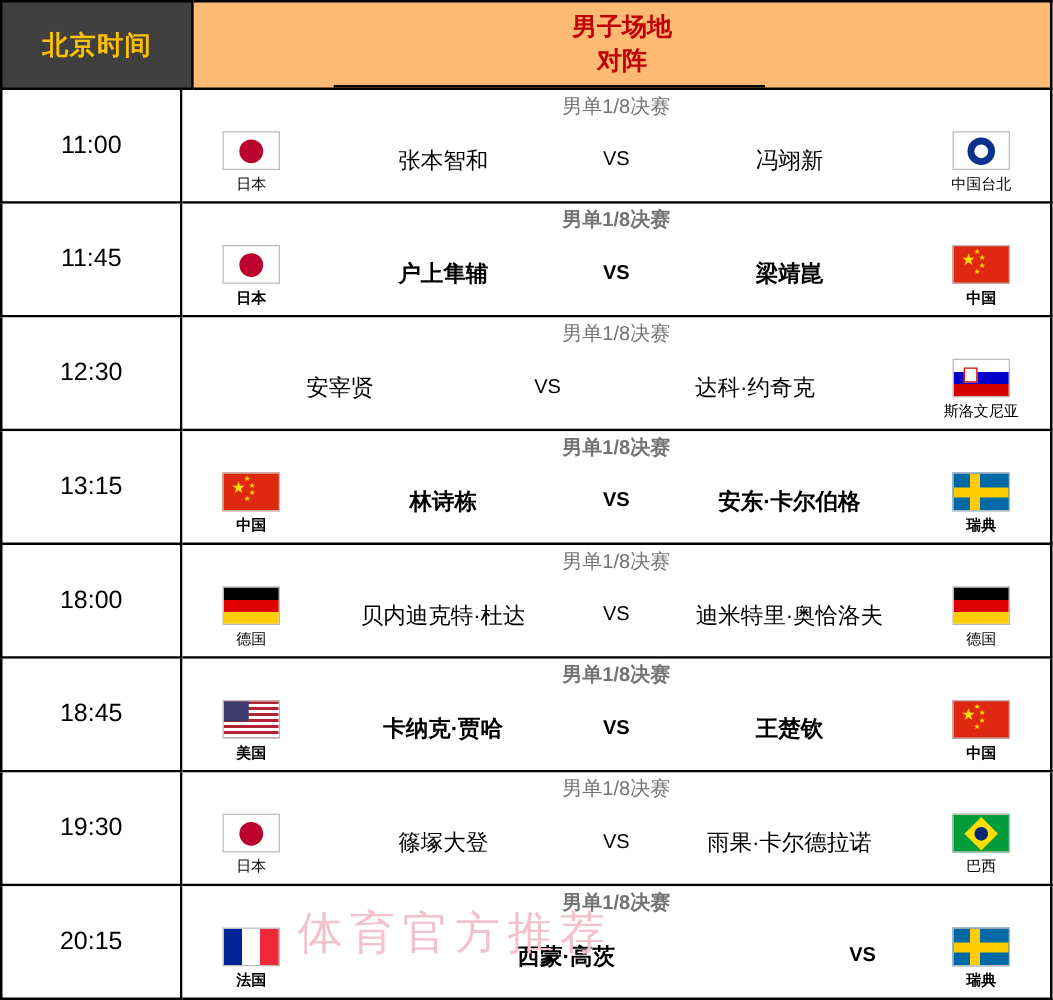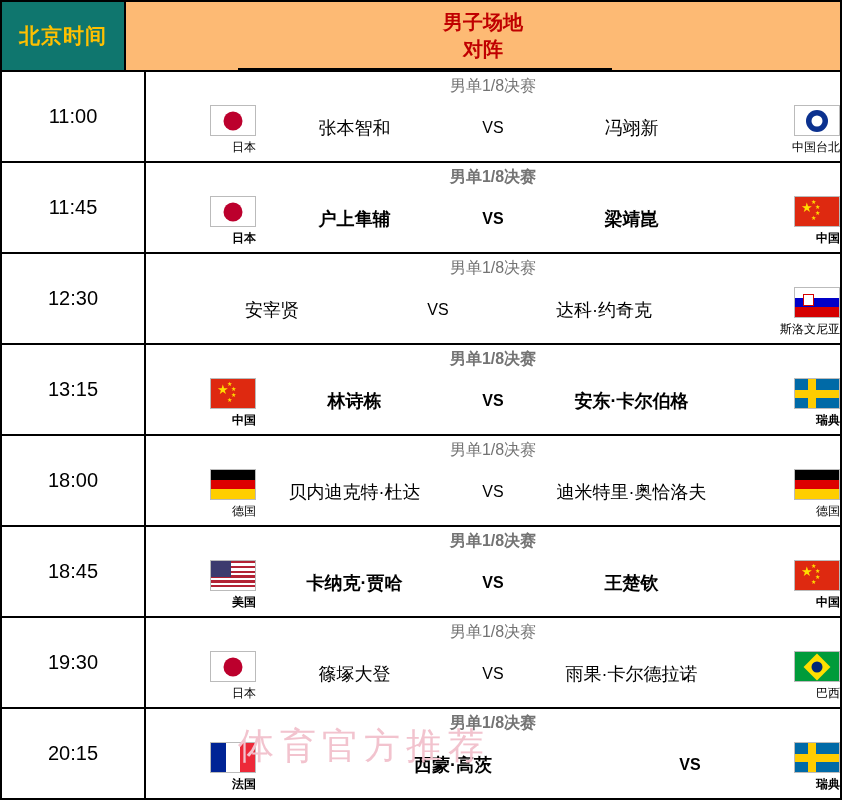--- a/index.html
+++ b/index.html
@@ -19,22 +19,22 @@
     position: relative;
     box-sizing: border-box;
   }
   
   .header {
     display: flex;
     height: 72px;
     box-sizing: border-box;
   }
   .header-time {
-    width: 126px;
-    background: #0f766e;
+    width: 155px;
+    background: #404040;
     color: #FFC000;
     font-size: 21px;
     font-weight: bold;
     display: flex;
     align-items: center;
     justify-content: center;
     border: 2px solid #000;
     box-sizing: border-box;
     letter-spacing: 1px;
   }
@@ -104,21 +104,21 @@
   .round-label.bold { font-weight: bold; }
   .matchline {
     flex: 1;
     display: flex;
     align-items: center;
   }
   .side {
     width: 110px;
     display: flex;
     flex-direction: column;
-    align-items: flex-end;
+    align-items: center;
     justify-content: center;
   }
   .country-name {
     font-size: 12px;
     color: #000;
     margin-top: 3px;
     white-space: nowrap;
   }
   .country-name.bold { font-weight: bold; }
   .player {

